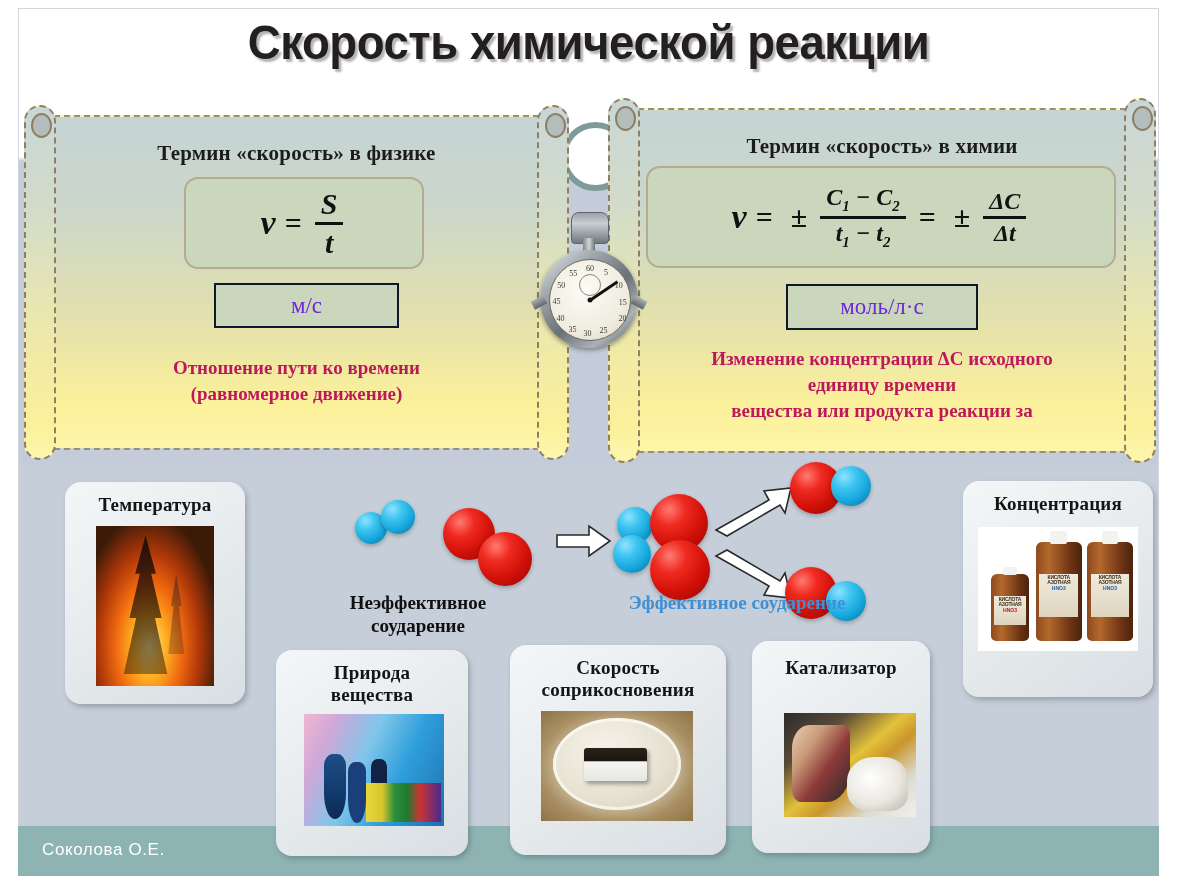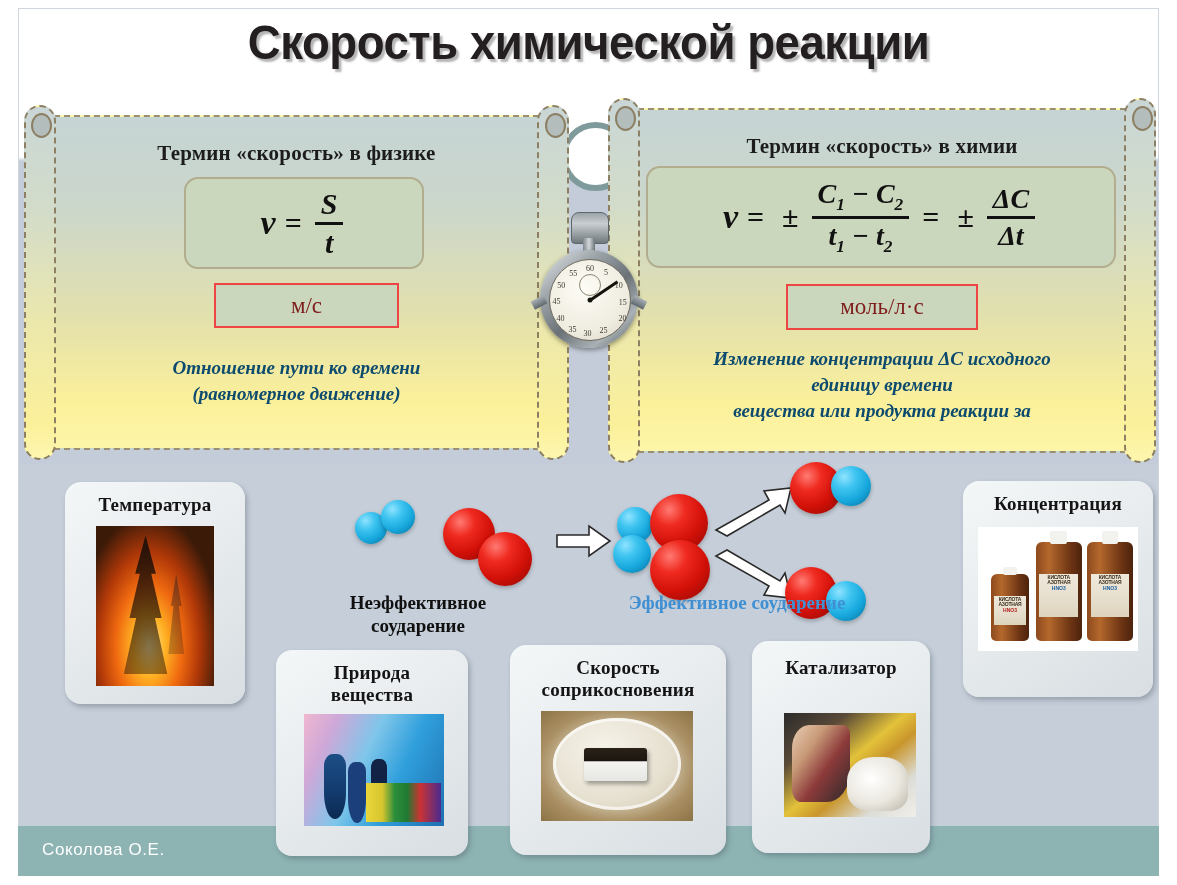--- a/index.html
+++ b/index.html
@@ -160,36 +160,35 @@
     border: 2px solid #b2ad8f;
     border-radius: 14px;
     display: flex;
     align-items: center;
     justify-content: center;
     box-sizing: border-box;
   }
   .unit-box {
     position: absolute;
     background: #cbd7bc;
-    border: 2px solid #ef4444;
+    border: 2px solid #0f172a;
     display: flex;
     align-items: center;
     justify-content: center;
     box-sizing: border-box;
     font-size: 23px;
-    color: #7f1d1d;
+    color: #6d28d9;
   }
   .caption {
     position: absolute;
     width: 100%;
     text-align: center;
-    font-style: italic;
     font-weight: bold;
     font-size: 19px;
-    color: #0c4a6e;
+    color: #be185d;
     line-height: 1.38;
   }
 
   
   .math { display: inline-flex; align-items: center; font-style: italic; font-weight: bold; color: #111; }
   .math .var { font-size: 34px; }
   .math .op  { font-size: 30px; margin: 0 9px; font-style: normal; }
   .frac {
     display: inline-flex;
     flex-direction: column;
@@ -201,21 +200,21 @@
     font-size: 30px;
     font-weight: bold;
     font-style: italic;
     padding: 1px 6px;
     white-space: nowrap;
   }
   .frac .bar {
     width: 100%;
     border-top: 3px solid #111;
   }
-  .frac.small .num, .frac.small .den { font-size: 28px; }
+  .frac.small .num, .frac.small .den { font-size: 24px; }
   sub { font-size: 0.62em; font-style: italic; }
 
   
   .card {
     position: absolute;
     background: linear-gradient(145deg, #f4f7f8 0%, #e9edef 40%, #d8dee2 100%);
     border-radius: 16px;
     box-shadow: 2px 3px 5px rgba(70,80,90,0.35);
     z-index: 20;
     box-sizing: border-box;

